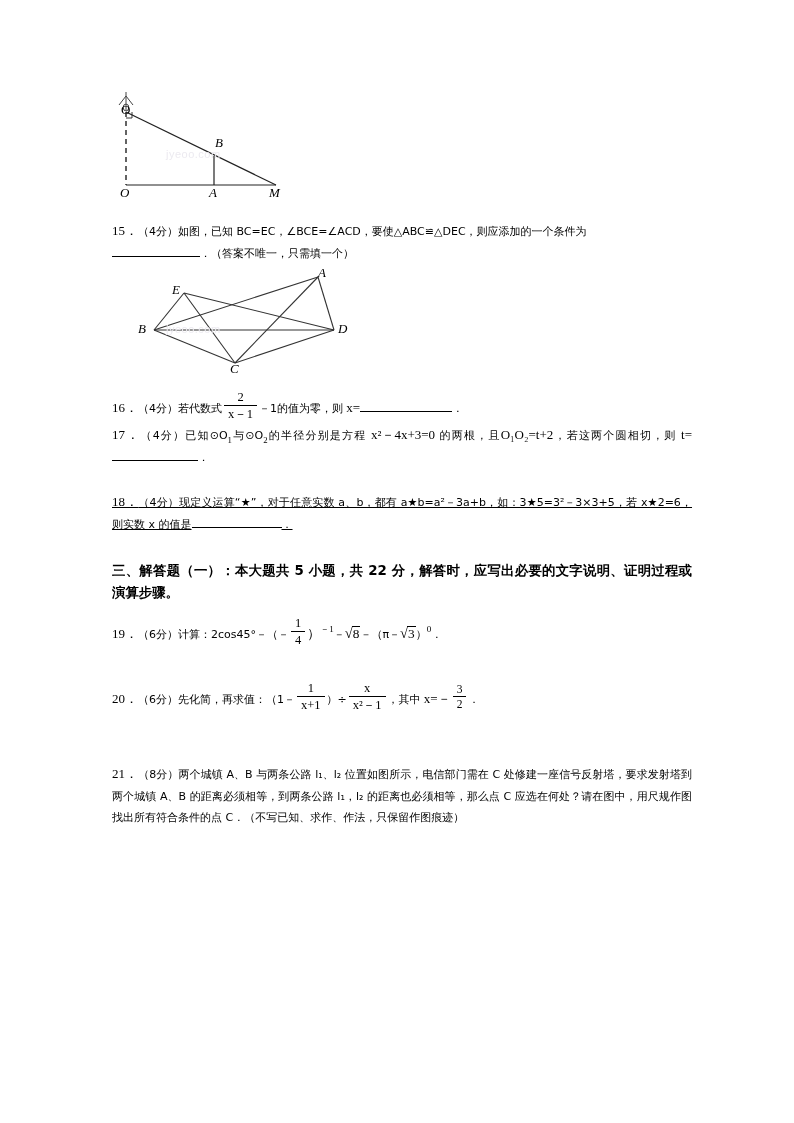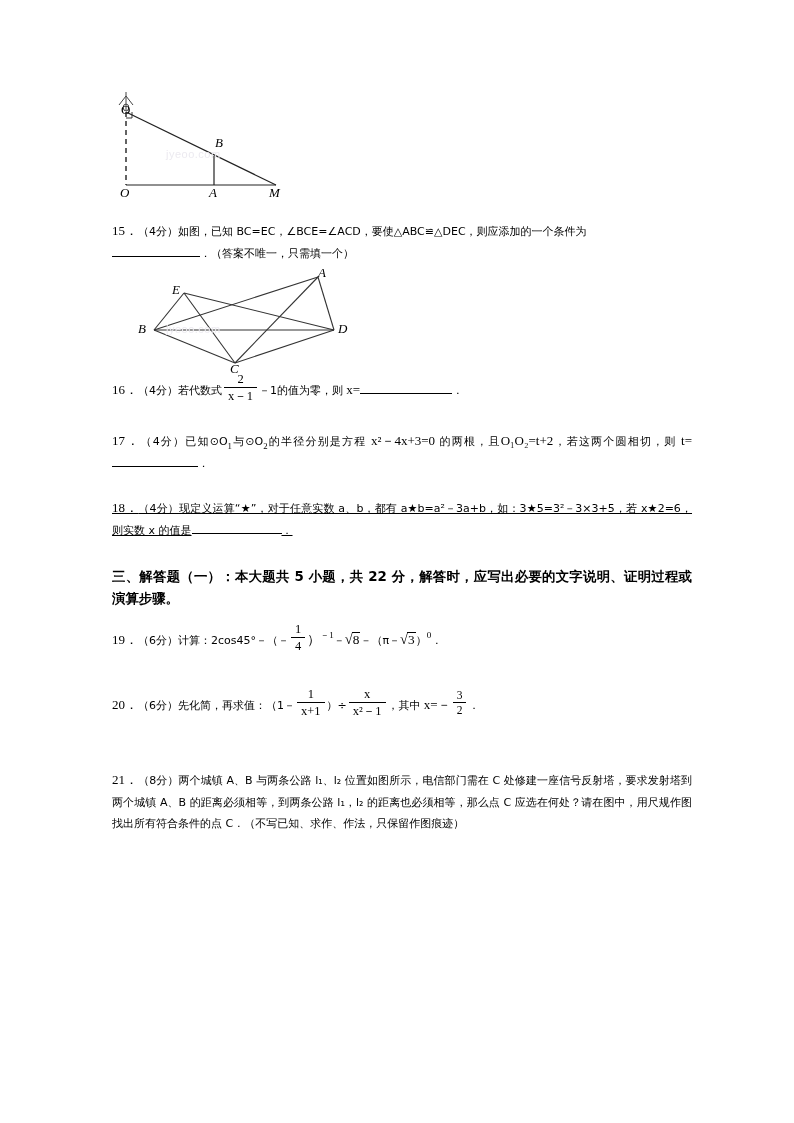--- a/index.html
+++ b/index.html
@@ -198,28 +198,28 @@
           <path d="M196 10 L212 63"></path>
         </g>
       </svg>
       <div style="position:absolute; left:196px; top:-2px; font-style:italic;" class="mathvar">A</div>
       <div style="position:absolute; left:50px; top:15px; font-style:italic;" class="mathvar">E</div>
       <div style="position:absolute; left:16px; top:54px; font-style:italic;" class="mathvar">B</div>
       <div style="position:absolute; left:216px; top:54px; font-style:italic;" class="mathvar">D</div>
       <div style="position:absolute; left:108px; top:94px; font-style:italic;" class="mathvar">C</div>
     </div>
 
-    <div class="q" style="">
+    <div class="q" style="margin-top:18px;">
       <span class="latin">16</span><span class="latin">．</span><span class="cn">（4分）</span><span class="cn">若代数式</span><span class="frac">
           <span class="num">2</span>
           <span class="den">x－1</span>
         </span><span class="cn">－1的值为零，则</span>&nbsp;<span class="mathvar">x=</span><span class="blank blank-w2"></span><span class="cn">．</span>
     </div>
 
-    <div class="q" style="margin-top:24px;">
+    <div class="q" style="">
       <span class="latin">17</span><span class="latin">．</span><span class="cn">（4分）</span><span class="cn">已知⊙O</span><sub class="sb">1</sub><span class="cn">与⊙O</span><sub class="sb">2</sub><span class="cn">的半径分别是方程</span>&nbsp;<span class="mathvar">x²－4x+3=0</span>&nbsp;<span class="cn">的两根，且</span><span class="mathvar">O₁O₂=t+2</span><span class="cn">，若这两个圆相切，则</span>&nbsp;<span class="mathvar">t=</span><span class="blank blank-w3"></span><span class="cn">．</span>
     </div>
 
     <div class="q" style="margin-top:24px;text-decoration:underline;">
       <span class="latin">18</span><span class="latin">．</span><span class="cn">（4分）</span><span class="cn">现定义运算“★”，对于任意实数 a、b，都有 a★b=a²－3a+b，如：3★5=3²－3×3+5，若 x★2=6，则实数 x 的值是</span><span class="blank blank-w4"></span><span class="cn">．</span>
     </div>
 
     <div class="section-head" style="margin-top:26px;">三、解答题（一）：本大题共 5 小题，共 22 分，解答时，应写出必要的文字说明、证明过程或演算步骤。</div>
 
     <div class="q" style="margin-top:16px;">

